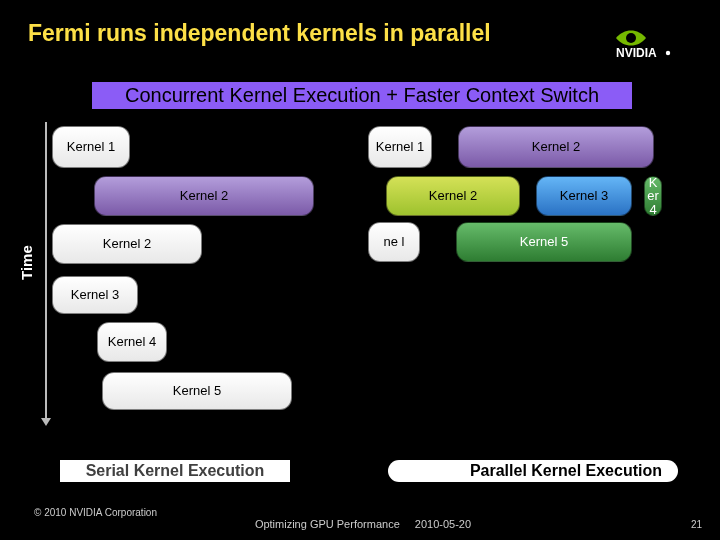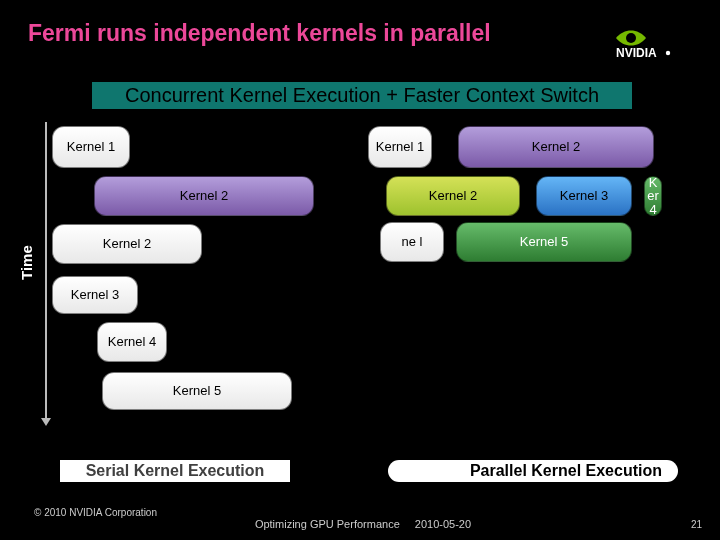--- a/index.html
+++ b/index.html
@@ -1,21 +1,21 @@
 <!DOCTYPE html>
 <html><head>
 <meta charset="utf-8">
 <style>
   * { box-sizing: border-box; margin: 0; padding: 0; }
   html, body { width: 720px; height: 540px; background: #000; font-family: Arial, Helvetica, sans-serif; overflow: hidden; }
   .slide { width: 720px; height: 540px; position: relative; background: #000; color: #fff; }
-  .title { position: absolute; top: 20px; left: 28px; font-size: 23px; font-weight: bold; color: #ec4899; font-family: Arial, sans-serif; }
+  .title { position: absolute; top: 20px; left: 28px; font-size: 23px; font-weight: bold; color: #fde047; font-family: Arial, sans-serif; }
   .logo { position: absolute; top: 24px; right: 22px; }
   .logo svg { display: block; }
-  .subtitle { position: absolute; top: 82px; left: 92px; font-size: 20px; color: #000; background: #0f766e; padding: 2px 0; width: 540px; text-align: center; font-family: Arial, sans-serif; }
+  .subtitle { position: absolute; top: 82px; left: 92px; font-size: 20px; color: #000; background: #8b5cf6; padding: 2px 0; width: 540px; text-align: center; font-family: Arial, sans-serif; }
   .time-label { position: absolute; left: 18px; top: 280px; transform: rotate(-90deg); transform-origin: left top; font-size: 15px; font-weight: bold; color: #fff; }
   .arrow-line { position: absolute; left: 45px; top: 122px; width: 2px; height: 298px; background: #bbb; }
   .arrow-head { position: absolute; left: 41px; top: 418px; width: 0; height: 0; border-left: 5px solid transparent; border-right: 5px solid transparent; border-top: 8px solid #bbb; }
   .diagram-left { position: absolute; left: 52px; top: 120px; width: 300px; height: 320px; }
   .diagram-right { position: absolute; left: 368px; top: 120px; width: 330px; height: 320px; }
   .krow { position: absolute; left: 0; right: 0; }
   .kcell { position: absolute; height: 100%; padding: 3px 4px; border: 1px solid rgba(0,0,0,0.5); font-size: 13px; color: #000; display: flex; align-items: center; justify-content: center; text-align: center; line-height: 1.05; border-radius: 12px; }
   
   .c-white { background: linear-gradient(#fff,#e8e8e8); }
   .c-purple { background: linear-gradient(#b39ddb,#7b5aa8); }
@@ -76,21 +76,21 @@
       <div class="krow" style="top: 6px; height: 42px;">
         <div class="kcell c-white" style="left: 0px; width: 64px;">Kernel 1</div>
         <div class="kcell c-purple" style="left: 90px; width: 196px;">Kernel 2</div>
       </div>
       <div class="krow" style="top: 56px; height: 40px;">
         <div class="kcell c-lime" style="left: 18px; width: 134px;">Kernel 2</div>
         <div class="kcell c-blue" style="left: 168px; width: 96px;">Kernel 3</div>
         <div class="kcell c-green" style="left: 276px; width: 18px;">K er 4</div>
       </div>
       <div class="krow" style="top: 102px; height: 40px;">
-        <div class="kcell c-white" style="left: 12px; width: 64px;">ne l</div>
+        <div class="kcell c-white" style="left: 0px; width: 52px;">ne l</div>
         <div class="kcell c-green" style="left: 88px; width: 176px;">Kernel 5</div>
       </div>
     </div>
 
   <div class="caption-left">Serial Kernel Execution</div>
   <div class="caption-right">Parallel Kernel Execution</div>
 
   <div class="footer">
     <div class="copy">© 2010 NVIDIA Corporation</div>
     <div class="mid">

